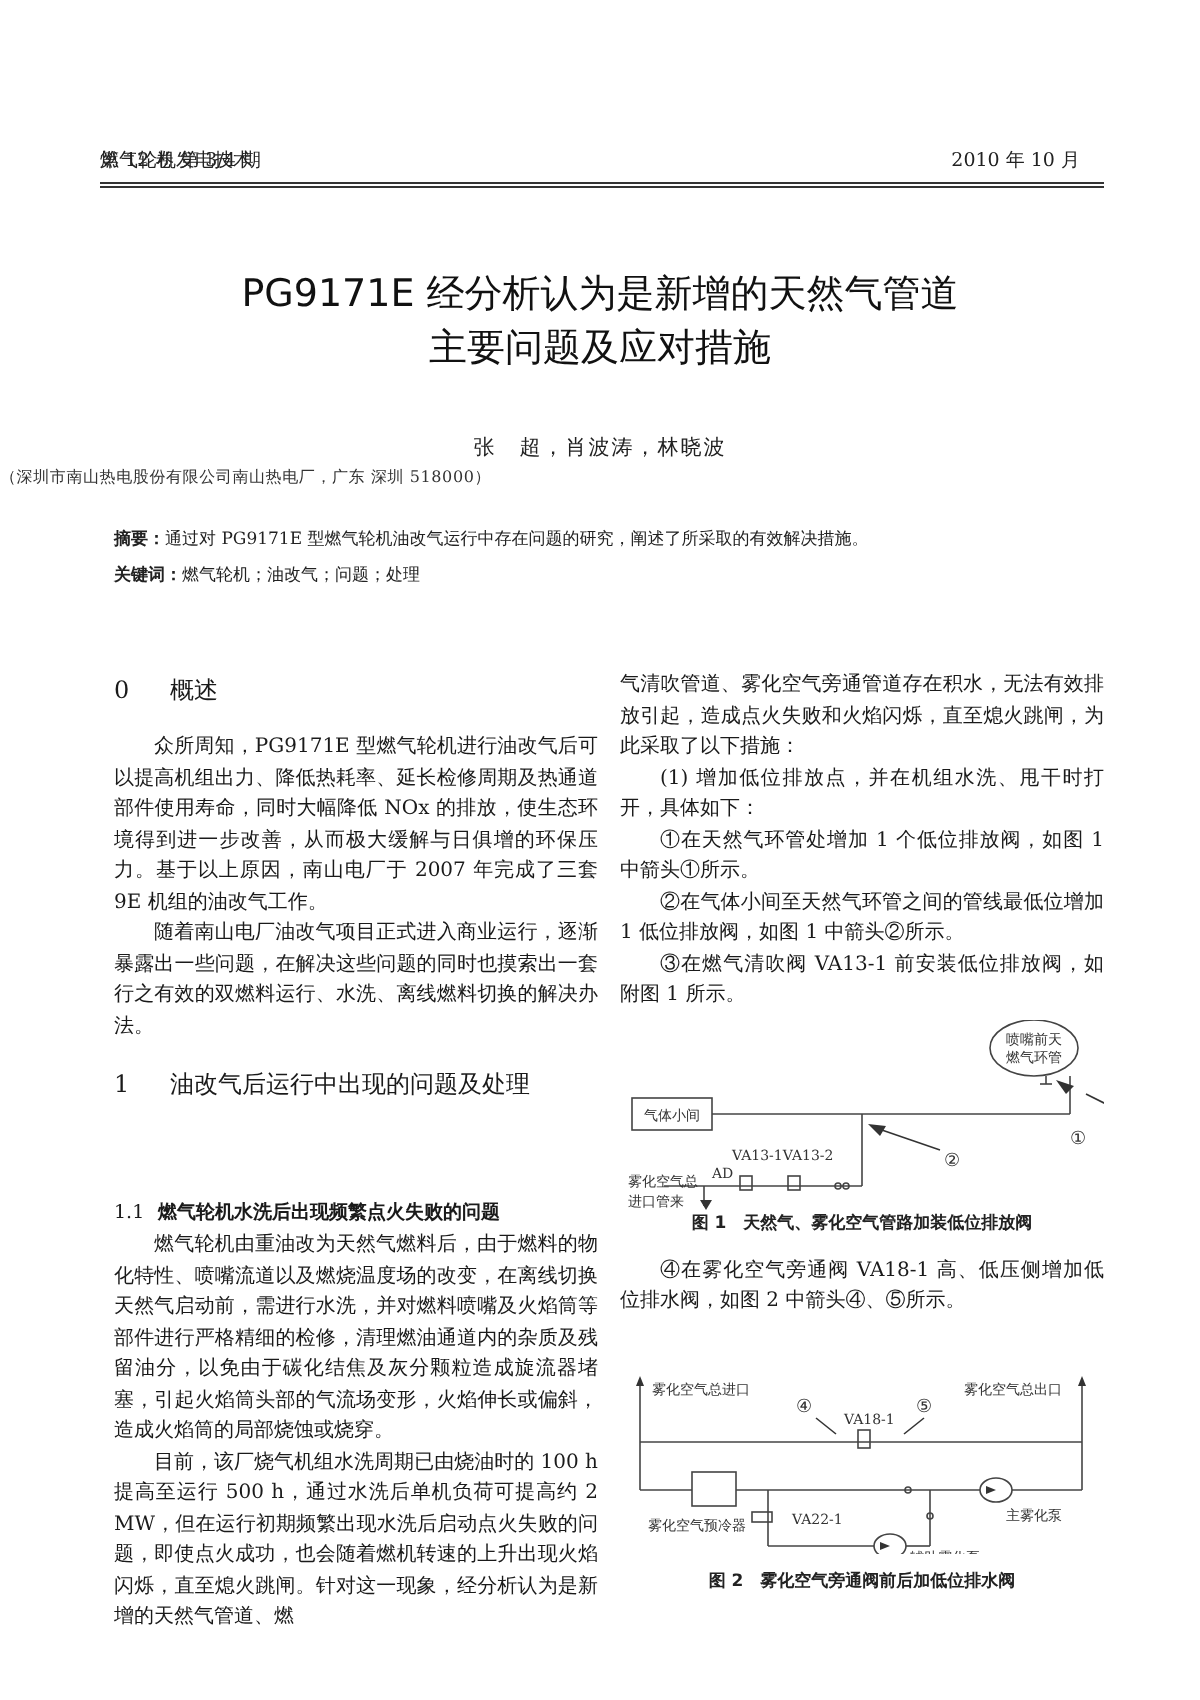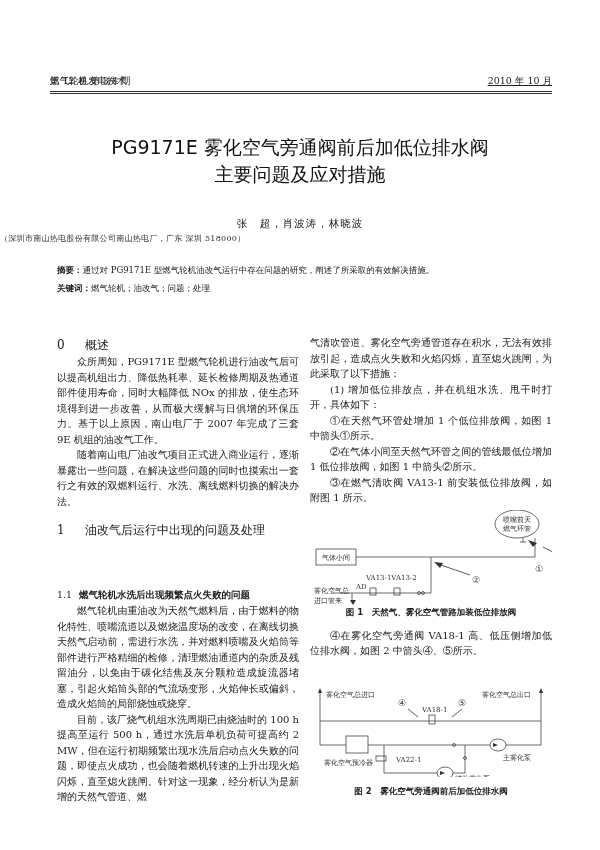--- a/index.html
+++ b/index.html
@@ -3,21 +3,21 @@
 <meta charset="utf-8">
 <style>
   * { box-sizing: border-box; margin: 0; padding: 0; }
   html, body { width: 600px; height: 850px; background: #ffffff; overflow: hidden; }
   body { position: relative; font-family: "DejaVu Serif", "Liberation Serif", serif; color: #1a1a1a; }
 
   .running-header { position: absolute; left: 50px; top: 74px; width: 502px; height: 14px;
     font-size: 9.5px; line-height: 14px; color: #222; }
   .running-header .left { position: absolute; left: 0; top: 0; }
   .running-header .center { position: absolute; left: 0; width: 100%; text-align: left; top: 0; }
-  .running-header .right { position: absolute; right: 0; top: 0; text-decoration: underline; }
+  .running-header .right { position: absolute; right: 12px; top: 0; }
   .header-rule { position: absolute; left: 50px; width: 502px; height: 0; border-top: 1px solid #333; }
   .header-rule.r1 { top: 91px; }
   .header-rule.r2 { top: 93px; border-top-width: 1.2px; }
 
   .title { position: absolute; left: 0; width: 600px; text-align: center;
     font-family: "DejaVu Sans", "Liberation Sans", sans-serif; font-size: 19px; color: #111; line-height: 25px; }
   .title.l1 { top: 135px; }
   .title.l2 { top: 162px; }
 
   .authors { position: absolute; left: 0; width: 600px; top: 217px; text-align: center; font-size: 10.5px; letter-spacing: 1px; color: #222; }
@@ -25,21 +25,21 @@
 
   .abstract { position: absolute; left: 57px; top: 264px; width: 500px; font-size: 8.5px; line-height: 13px; color: #222; }
   .abstract .label { font-family: "DejaVu Sans", "Liberation Sans", sans-serif; font-weight: bold; }
   .keywords { position: absolute; left: 57px; top: 282px; width: 500px; font-size: 8.5px; line-height: 13px; color: #222; }
   .keywords .label { font-family: "DejaVu Sans", "Liberation Sans", sans-serif; font-weight: bold; }
 
   .col { position: absolute; width: 242px; font-size: 10px; line-height: 15.5px; color: #1a1a1a; text-align: justify; }
   .col.left { left: 57px; top: 336px; }
   .col.right { left: 310px; top: 335px; }
 
-  .sec-heading { font-size: 12px; line-height: 18px; color: #1a1a1a; }
+  .sec-heading { font-size: 12px; line-height: 18px; margin-bottom: 12px; color: #1a1a1a; }
   .sec-heading .num { display: inline-block; width: 28px; }
   .subsec-heading { font-family: "DejaVu Sans", "Liberation Sans", sans-serif; font-weight: bold; font-size: 9.5px; line-height: 15px; margin-bottom: 1px; }
   .subsec-heading .num { display: inline-block; width: 22px; font-family: "DejaVu Serif", serif; font-weight: normal; margin-top: 38px; }
   p.para { text-indent: 2em; }
   p.noindent { text-indent: 0; }
   .gap-12 { height: 12px; }
   .gap-10 { height: 10px; }
 
   .fig { position: relative; width: 242px; }
   .fig-caption { text-align: center; font-family: "DejaVu Sans", "Liberation Sans", sans-serif; font-weight: bold; font-size: 8.5px; line-height: 12px; color: #222; }
@@ -50,21 +50,21 @@
 <body>
 
 <div class="running-header">
   <span class="left">第 12 卷  第 3/4 期</span>
   <span class="center">燃气轮机发电技术</span>
   <span class="right">2010 年 10 月</span>
 </div>
 <div class="header-rule r1"></div>
 <div class="header-rule r2"></div>
 
-<div class="title l1">PG9171E 雾化空气旁通阀前后加低位排水阀</div>
+<div class="title l1">PG9171E 经分析认为是新增的天然气管道</div>
 <div class="title l2">主要问题及应对措施</div>
 
 <div class="authors">张　超，肖波涛，林晓波</div>
 <div class="affiliation">（深圳市南山热电股份有限公司南山热电厂，广东 深圳 518000）</div>
 
 <div class="abstract">
   <span class="label">摘要：</span><span>通过对 PG9171E 型燃气轮机油改气运行中存在问题的研究，阐述了所采取的有效解决措施。</span>
 </div>
 <div class="keywords">
   <span class="label">关键词：</span><span>燃气轮机；油改气；问题；处理</span>

